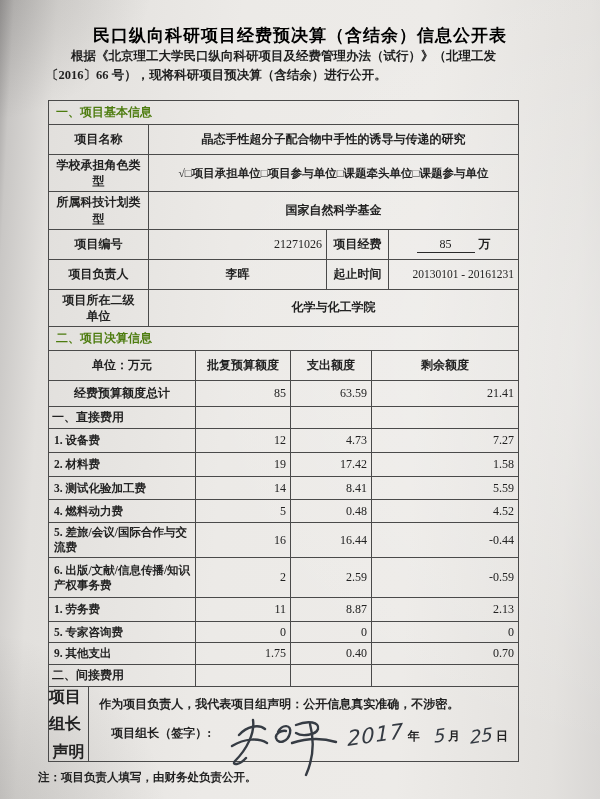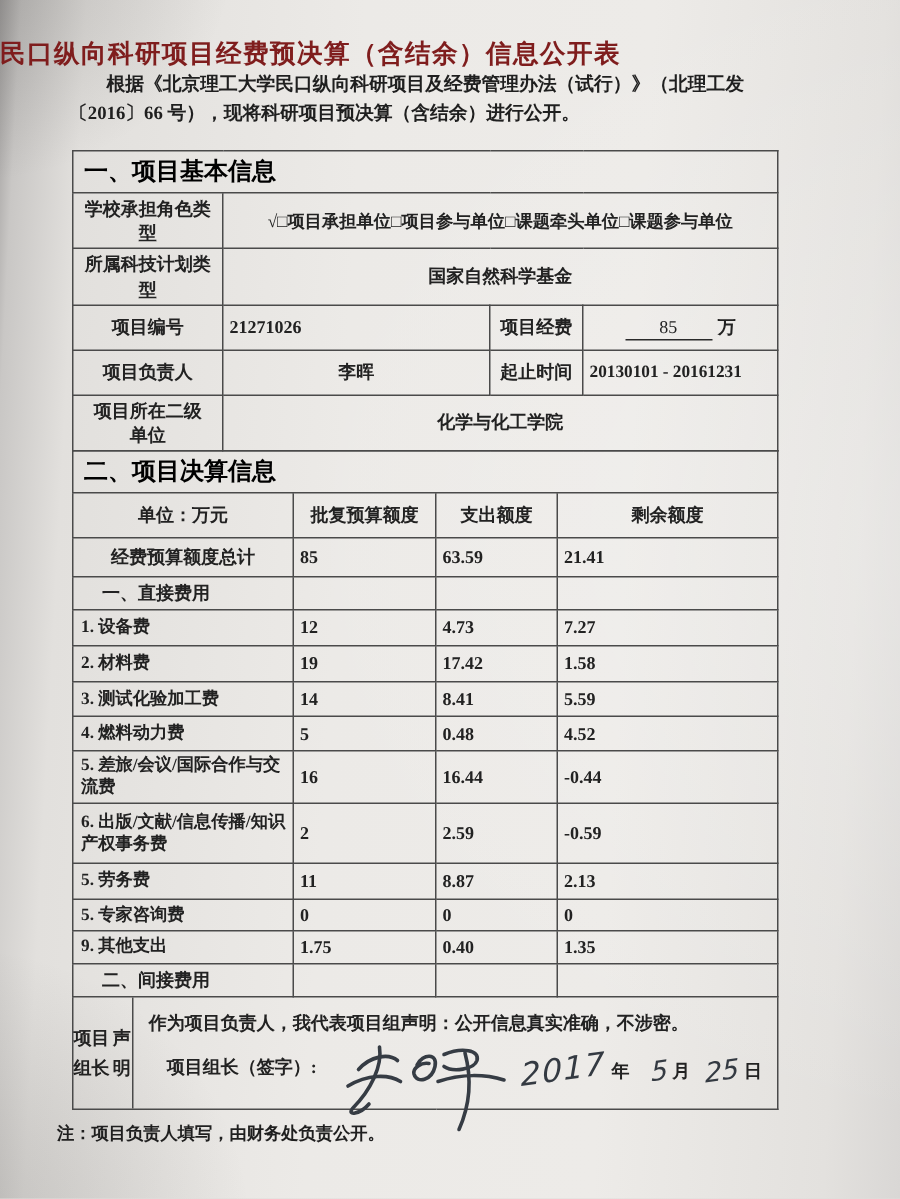--- a/index.html
+++ b/index.html
@@ -19,57 +19,58 @@
     content:""; position:absolute; inset:0; pointer-events:none;
     background:
       radial-gradient(140% 90% at 108% 45%, rgba(255,255,255,.28), rgba(255,255,255,0) 55%),
       radial-gradient(55% 40% at -5% 103%, rgba(60,58,56,.20), rgba(60,58,56,0) 60%),
       radial-gradient(50% 32% at -4% -4%, rgba(60,58,56,.26), rgba(60,58,56,0) 60%),
       linear-gradient(93deg, #a3a1a0 0%, #c9c7c5 2.2%, #e2e0dd 9%, #eceae7 38%, #edebe8 68%, #e3e1de 92%, #d9d7d5 100%);
   }
   .content { position:relative; z-index:1; padding-top:24px; }
 
   .doc-title {
+    text-align:center;
     font-size:17px; font-weight:bold; letter-spacing:1px;
-    color:#7f1d1d;
+    color:#000000;
   }
   .intro { margin:0 76px 0 46px; font-size:12.5px; line-height:19px; font-weight:600; }
   .intro-l1 { text-indent:2em; }
 
   table {
     margin-left:48px; width:470px;
     border-collapse:collapse; table-layout:fixed;
   }
   table.budget { margin-top:-1px; }
   td {
     border:1px solid #4a4a4a;
     padding:2px 4px;
     font-size:12px;
     vertical-align:middle;
     color:#222;
   }
   .sec-hd td {
     font-family:"Liberation Sans","DejaVu Sans",sans-serif;
-    font-weight:bold; font-size:16px; text-align:left; padding:3px 7px; color:#000000;
+    font-weight:bold; font-size:12px; text-align:left; padding:3px 7px; color:#4d7c0f;
   }
   .lbl { text-align:center; font-weight:600; line-height:1.35; }
   .valc { text-align:center; font-weight:600; }
-  .num { text-align:left; font-weight:700; }
+  .num { text-align:right; font-weight:400; }
   .item-label { text-align:left; padding-left:5px; font-weight:600; font-size:11.5px; line-height:1.3; word-break:break-all; }
-  .subsec-label { text-align:left; padding-left:19px; font-weight:600; font-size:12px; }
+  .subsec-label { text-align:left; padding-left:3px; font-weight:600; font-size:12px; }
   .colhead { text-align:center; font-weight:600; }
   .underlined { display:inline-block; min-width:58px; border-bottom:1px solid #2a2a2a; text-align:center; font-weight:400; }
   .fund-unit { font-weight:600; margin-left:4px; }
 
   .decl-cell { padding:0; height:74px; }
   .decl-wrap { display:flex; height:74px; }
   .decl-label {
     width:60px; border-right:1px solid #4a4a4a;
-    display:flex; flex-direction:row; justify-content:center; align-items:center;
-    font-weight:600; font-size:12px; line-height:1.7;
+    display:flex; flex-direction:column; justify-content:center; align-items:center;
+    font-weight:600; font-size:16px; line-height:1.7;
   }
   .decl-main { flex:1; padding:9px 8px 0 10px; overflow:visible; }
   .statement { font-size:12px; font-weight:700; }
   .sign-row { display:flex; align-items:center; margin-top:6px; }
   .sign-label { margin-left:12px; font-size:12px; font-weight:600; white-space:nowrap; }
   .sig-svg { margin:-6px 0 -30px 12px; flex:0 0 auto; }
   .date-block { margin-left:auto; margin-right:2px; display:flex; align-items:baseline; white-space:nowrap; }
   .hw {
     display:inline-block;
     font-family:"DejaVu Sans","Liberation Sans",sans-serif;
@@ -99,20 +100,24 @@
           <col style="width:100px">
           <col style="width:178px">
           <col style="width:62px">
           <col style="width:130px">
         </colgroup>
       <tbody>
           <tr class="sec-hd" style="height:22px">
         <td colspan="4">一、项目基本信息</td>
       </tr>
       <tr style="height:30px">
+        <td class="lbl">项目名称</td>
+        <td colspan="3" class="valc">晶态手性超分子配合物中手性的诱导与传递的研究</td>
+      </tr>
+      <tr style="height:30px">
         <td class="lbl">学校承担角色类型</td>
         <td colspan="3" class="valc" style="font-size:11.5px">√□项目承担单位□项目参与单位□课题牵头单位□课题参与单位</td>
       </tr>
       <tr style="height:30px">
         <td class="lbl">所属科技计划类型</td>
         <td colspan="3" class="valc">国家自然科学基金</td>
       </tr>
       <tr style="height:30px">
         <td class="lbl">项目编号</td>
         <td class="num">21271026</td>
@@ -196,36 +201,36 @@
         <td class="num">16.44</td>
         <td class="num">-0.44</td>
       </tr>
       <tr style="height:40px">
         <td class="item-label">6. 出版/文献/信息传播/知识产权事务费</td>
         <td class="num">2</td>
         <td class="num">2.59</td>
         <td class="num">-0.59</td>
       </tr>
       <tr style="height:24px">
-        <td class="item-label">5. 劳务费</td>
+        <td class="item-label">1. 劳务费</td>
         <td class="num">11</td>
         <td class="num">8.87</td>
         <td class="num">2.13</td>
       </tr>
       <tr style="height:21px">
         <td class="item-label">5. 专家咨询费</td>
         <td class="num">0</td>
         <td class="num">0</td>
         <td class="num">0</td>
       </tr>
       <tr style="height:22px">
         <td class="item-label">9. 其他支出</td>
         <td class="num">1.75</td>
         <td class="num">0.40</td>
-        <td class="num">1.35</td>
+        <td class="num">0.70</td>
       </tr>
       <tr style="height:20px">
         <td class="subsec-label">二、间接费用</td>
         <td></td>
         <td></td>
         <td></td>
       </tr>
       <tr>
         <td colspan="4" class="decl-cell">
           <div class="decl-wrap">

